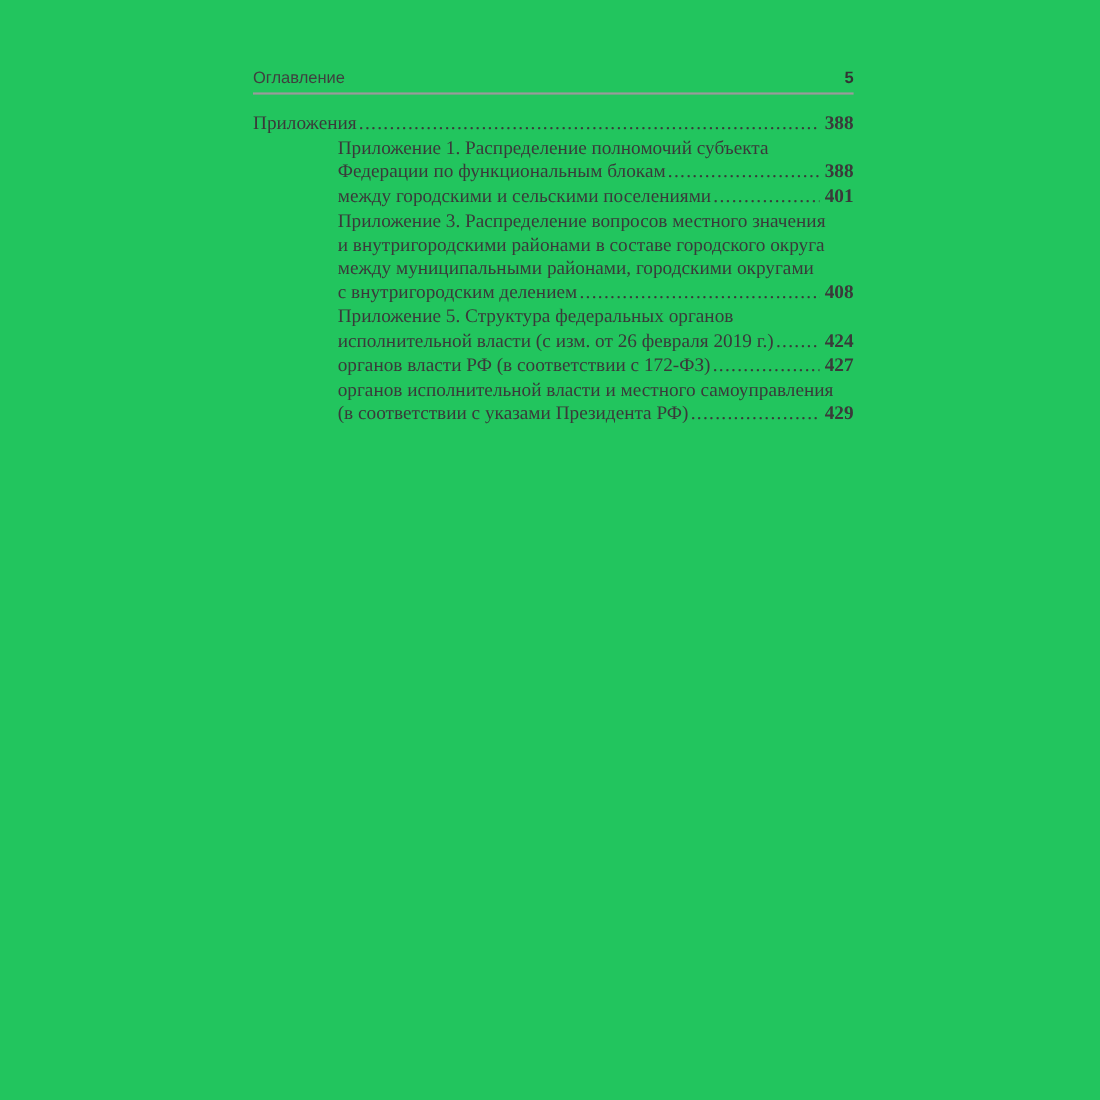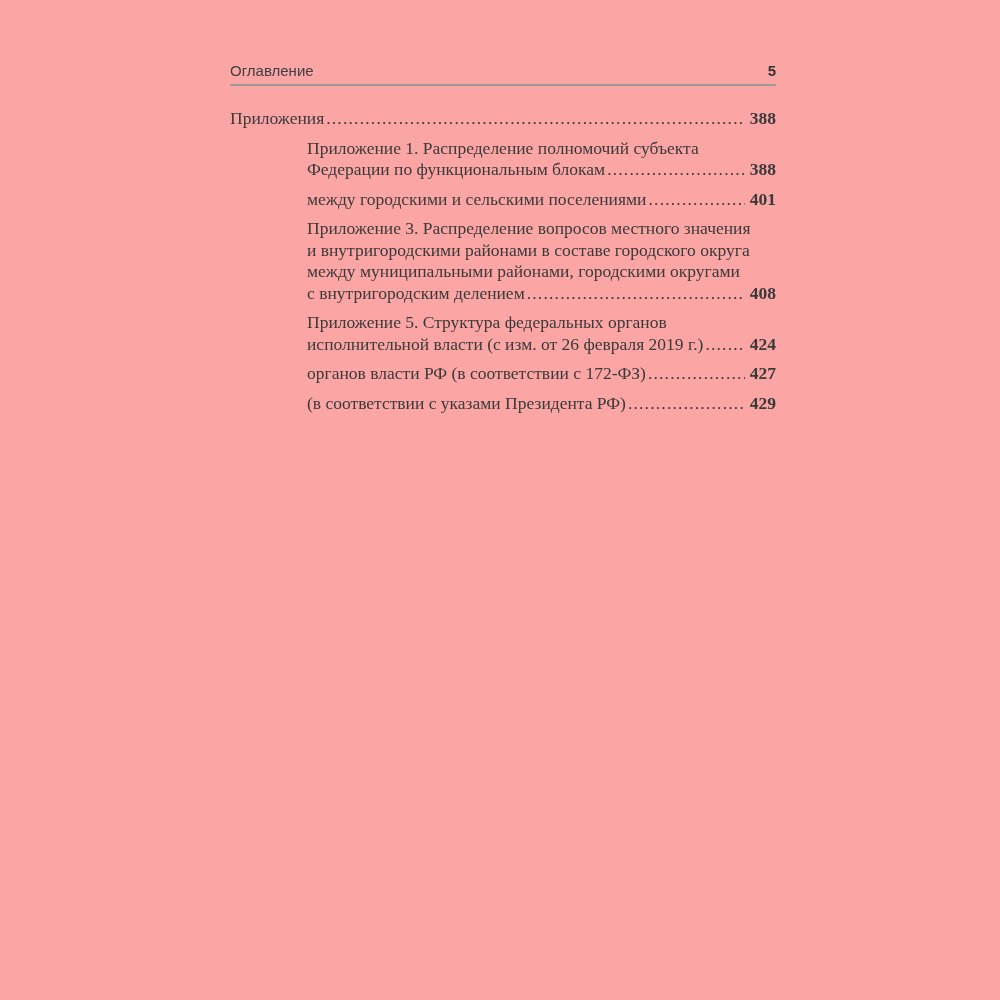--- a/index.html
+++ b/index.html
@@ -4,21 +4,21 @@
 <style>
   html, body {
     margin: 0;
     padding: 0;
     background: #ffffff;
   }
   .page {
     position: relative;
     width: 1000px;
     height: 1000px;
-    background: #fca5a5;
+    background: #22c55e;
     overflow: hidden;
   }
   .running-head {
     position: absolute;
     left: 230px;
     width: 546px;
     top: 62px;
     display: flex;
     justify-content: space-between;
     align-items: baseline;
@@ -35,21 +35,21 @@
   .toc {
     position: absolute;
     left: 230px;
     width: 546px;
     top: 100px;
     font-family: "Liberation Serif", "DejaVu Serif", serif;
     font-size: 17.5px;
     line-height: 21.5px;
     color: #3a3a3a;
   }
-  .toc-entry { margin-top: 8px; }
+  .toc-entry { margin-top: 1px; }
   .toc-entry.indent { padding-left: 77px; }
   .toc-line {
     display: flex;
     align-items: baseline;
   }
   .toc-text { white-space: nowrap; }
   .leader {
     flex: 1 1 auto;
     overflow: hidden;
     white-space: nowrap;
@@ -131,20 +131,23 @@
       </div>
       <div class="toc-entry indent">
         <div class="toc-line">
           <span class="toc-text">органов власти РФ (в соответствии с 172-ФЗ)</span>
           <span class="leader"></span>
           <span class="pgnum">427</span>
         </div>
       </div>
       <div class="toc-entry indent">
         <div class="toc-line">
+          <span class="toc-text">органов исполнительной власти и местного самоуправления</span>
+        </div>
+        <div class="toc-line">
           <span class="toc-text">(в соответствии с указами Президента РФ)</span>
           <span class="leader"></span>
           <span class="pgnum">429</span>
         </div>
       </div>
     </div>
 
 </div>
 
 </body></html>

